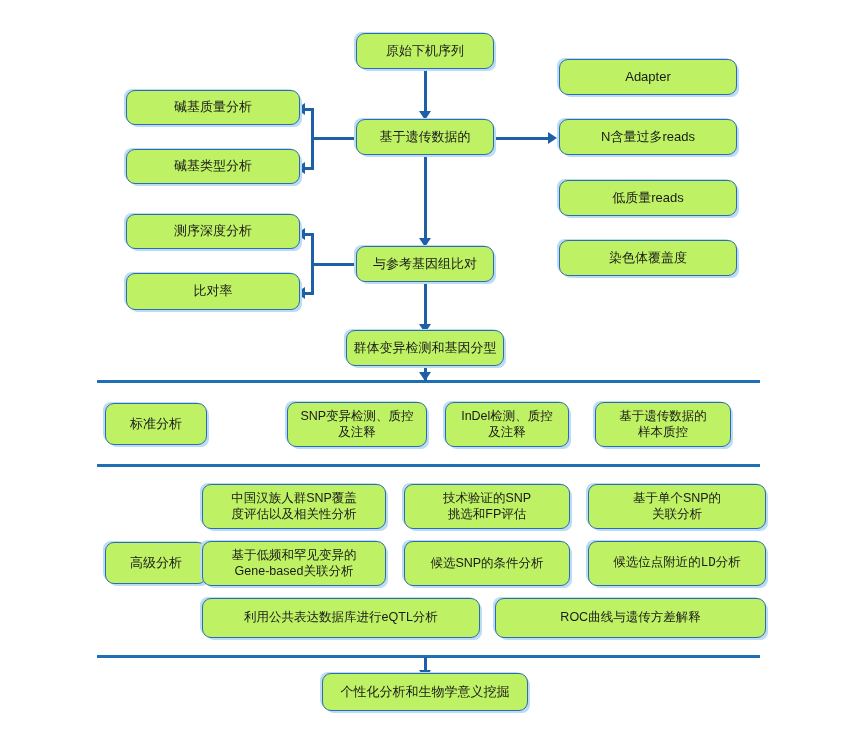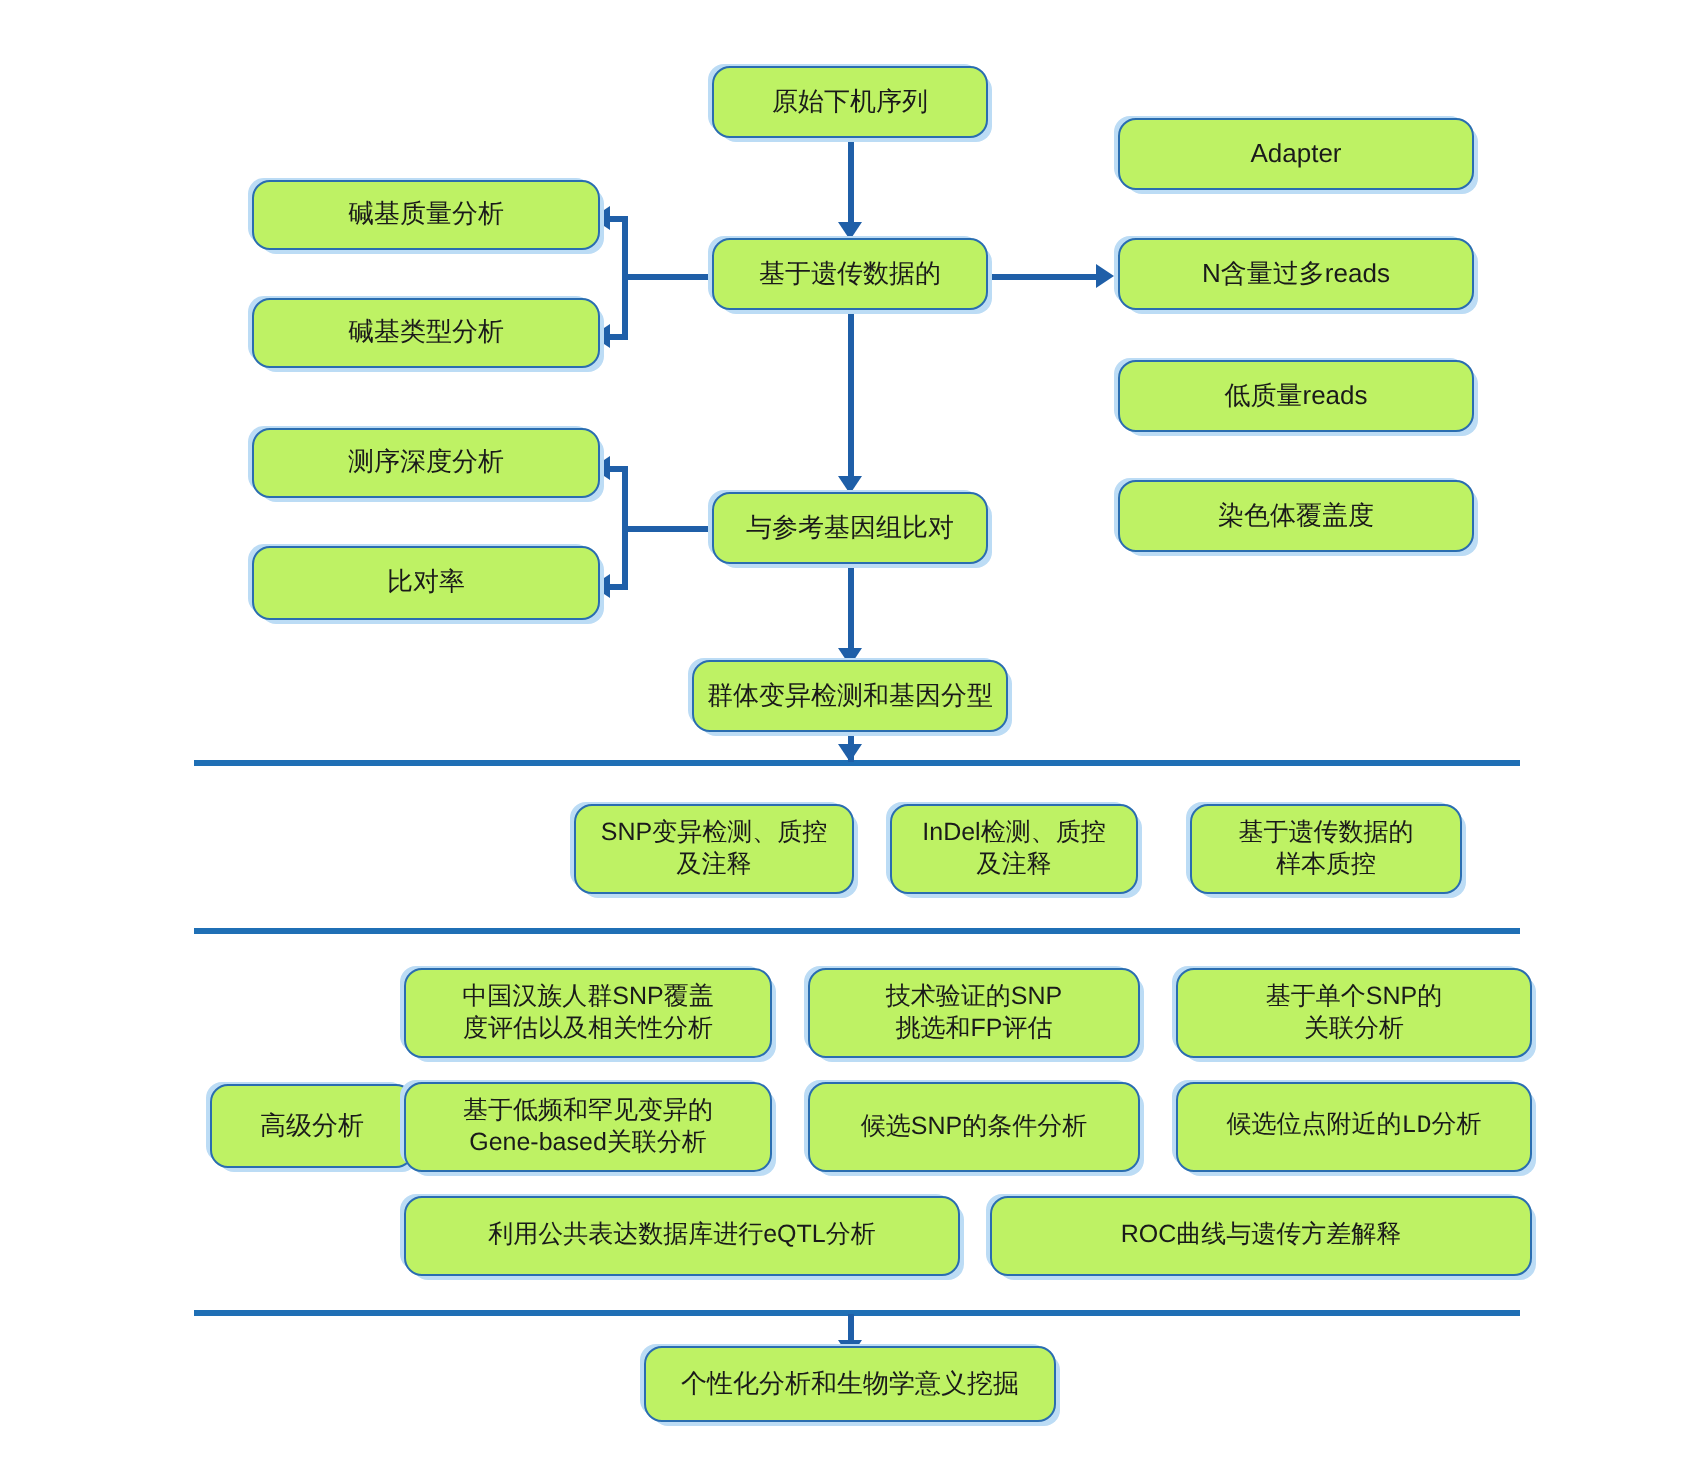--- a/index.html
+++ b/index.html
@@ -169,20 +169,23 @@
   </div>
 
   <div class="node" style="left:126px; top:273px; width:174px; height:37px;">
     <span class="txt">比对率</span>
   </div>
 
   <div class="node" style="left:346px; top:330px; width:158px; height:36px;">
     <span class="txt">群体变异检测和基因分型</span>
   </div>
 
+  <div class="node" style="left:105px; top:403px; width:102px; height:42px;">
+    <span class="txt">标准分析</span>
+  </div>
 
   <div class="node small" style="left:287px; top:402px; width:140px; height:45px;">
     <span class="txt">SNP变异检测、质控
 及注释</span>
   </div>
 
   <div class="node small" style="left:445px; top:402px; width:124px; height:45px;">
     <span class="txt">InDel检测、质控
 及注释</span>
   </div>

